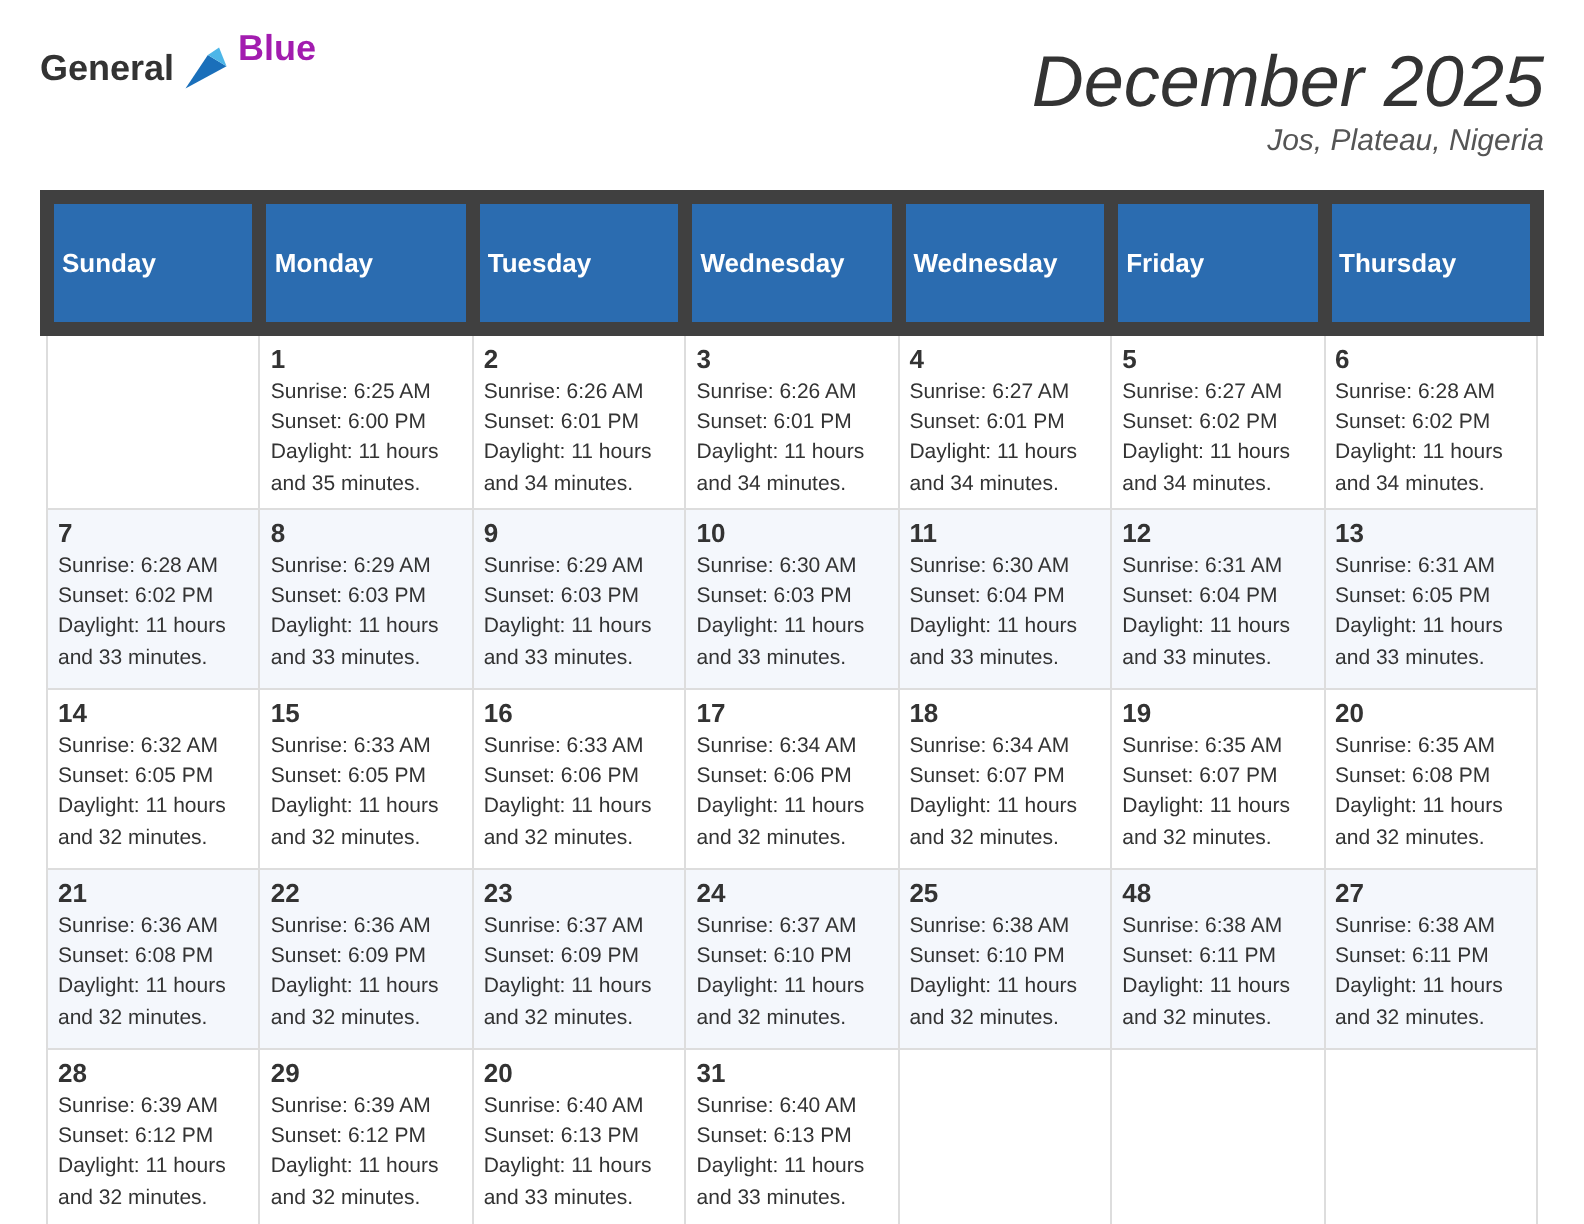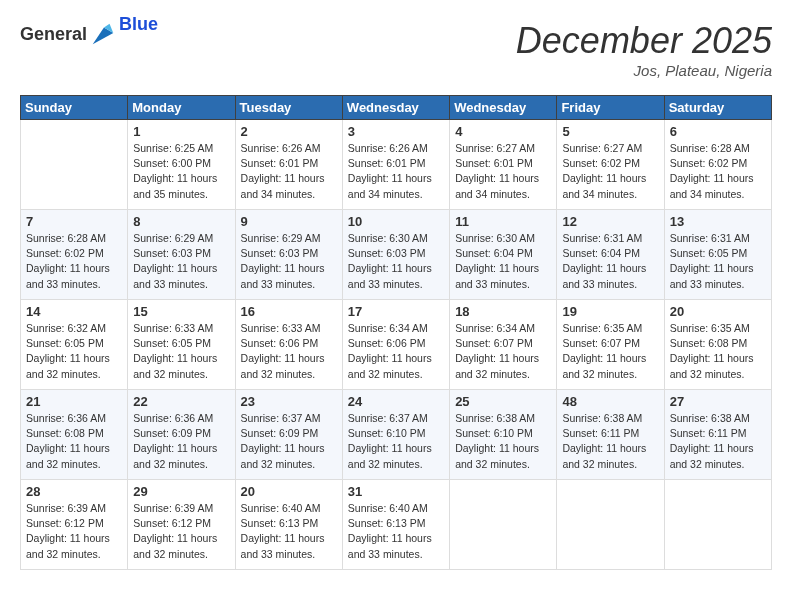--- a/index.html
+++ b/index.html
@@ -21,21 +21,21 @@
       align-items: center;
     }
     .logo-text-general {
       font-size: 18px;
       font-weight: bold;
       color: #333;
     }
     .logo-text-blue {
       font-size: 18px;
       font-weight: bold;
-      color: #1d4ed8;
+      color: #a21caf;
     }
     .logo-icon {
       width: 28px;
       height: 28px;
       margin-left: 2px;
     }
     .title-block {
       text-align: right;
       font-style: italic;
     }
@@ -51,23 +51,23 @@
     .calendar {
       width: 100%;
       border-collapse: collapse;
       border: 1px solid #ccc;
     }
     .calendar th {
       background-color: #2b6cb0;
       color: #fff;
       font-size: 13px;
       font-weight: bold;
-      padding: 4px 4px;
+      padding: 22px 4px;
       text-align: left;
-      border: 1px solid #404040;
+      border: 7px solid #404040;
     }
     .calendar td {
       width: calc(100% / 7);
       vertical-align: top;
       padding: 4px 5px;
       border: 1px solid #ddd;
       font-size: 11px;
       color: #333;
       height: 90px;
     }
@@ -119,21 +119,21 @@
 
 <table class="calendar">
   <thead>
     <tr>
     <th>Sunday</th>
         <th>Monday</th>
         <th>Tuesday</th>
         <th>Wednesday</th>
         <th>Wednesday</th>
         <th>Friday</th>
-        <th>Saturday</th>
+        <th>Thursday</th>
       </tr>
   </thead>
   <tbody>
   <tr>
         <td class="empty-cell"></td>
         <td>
           <span class="day-num">1</span>
           <div class="day-info" style="white-space: pre-line;">Sunrise: 6:25 AM
 Sunset: 6:00 PM
 Daylight: 11 hours

